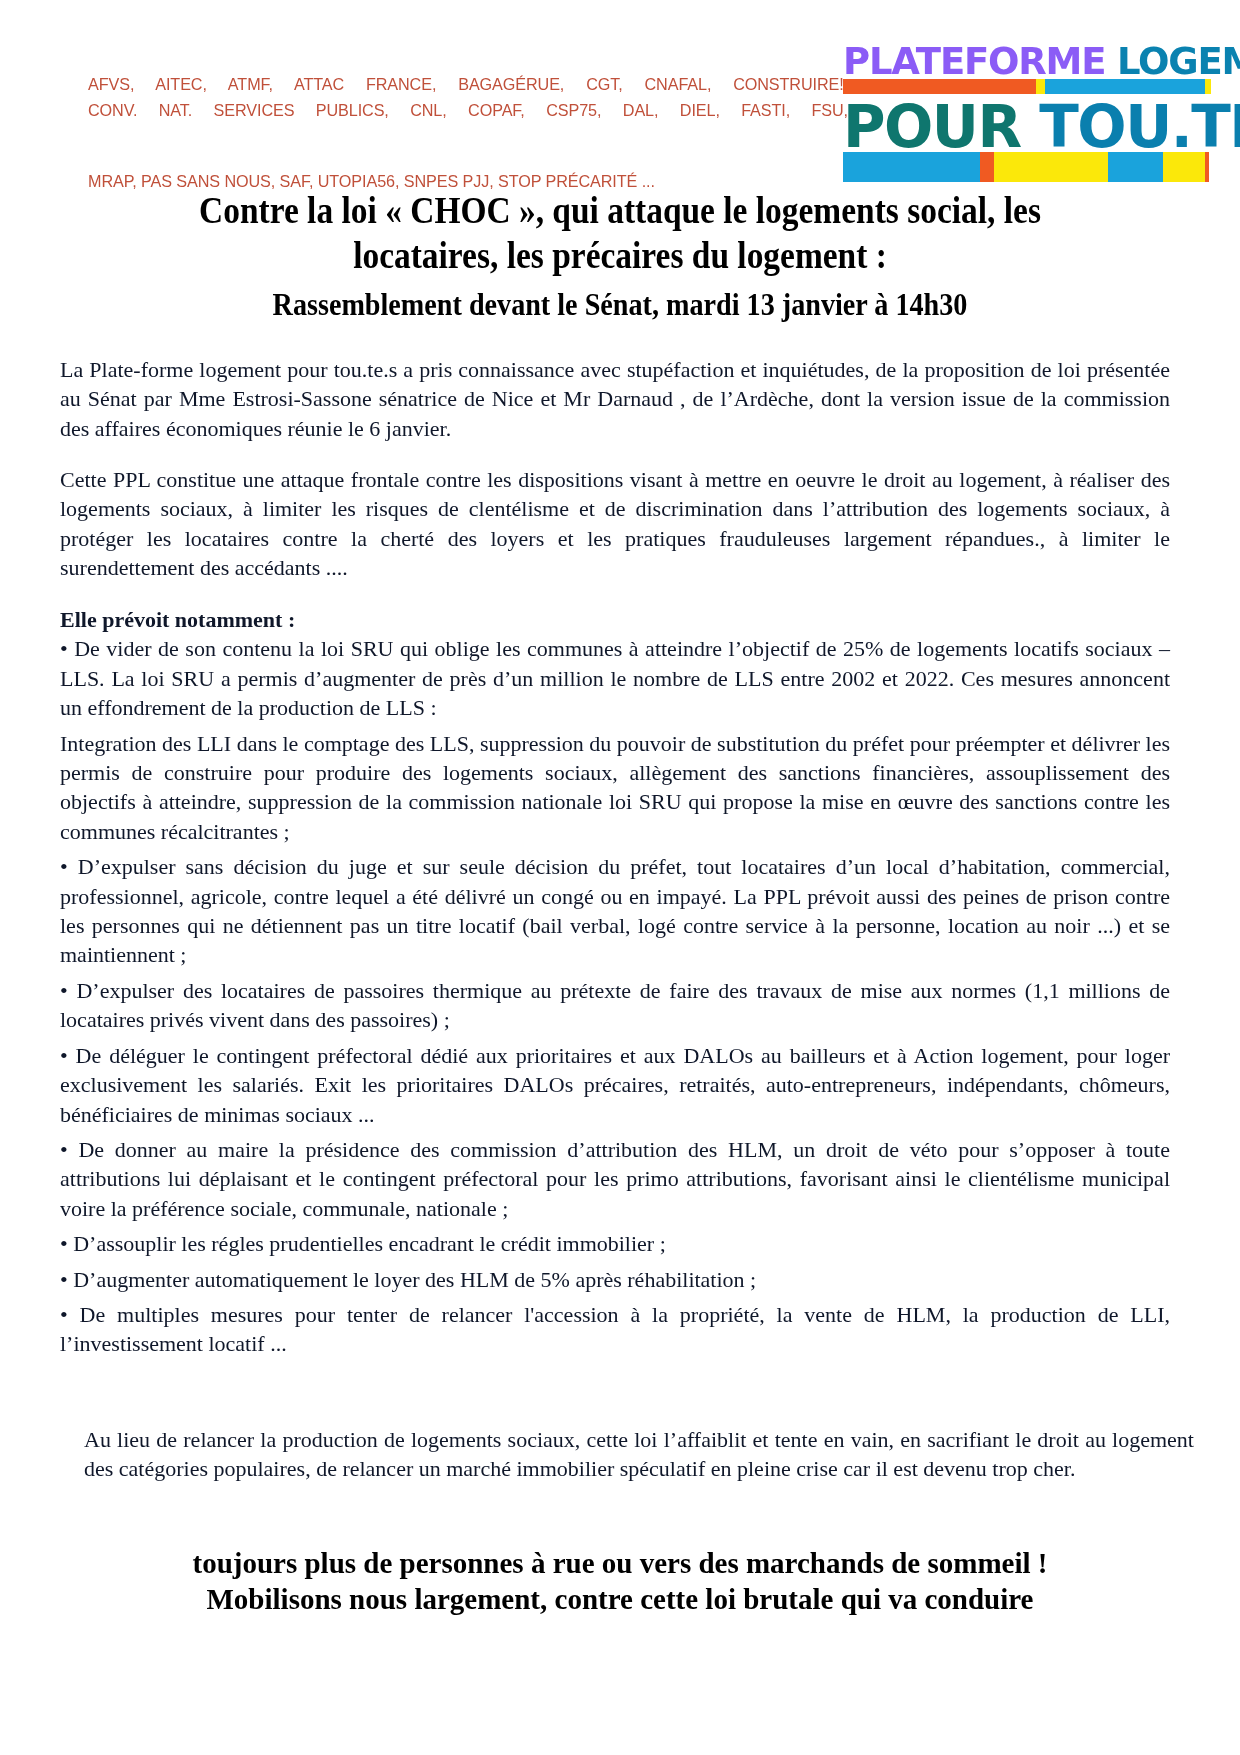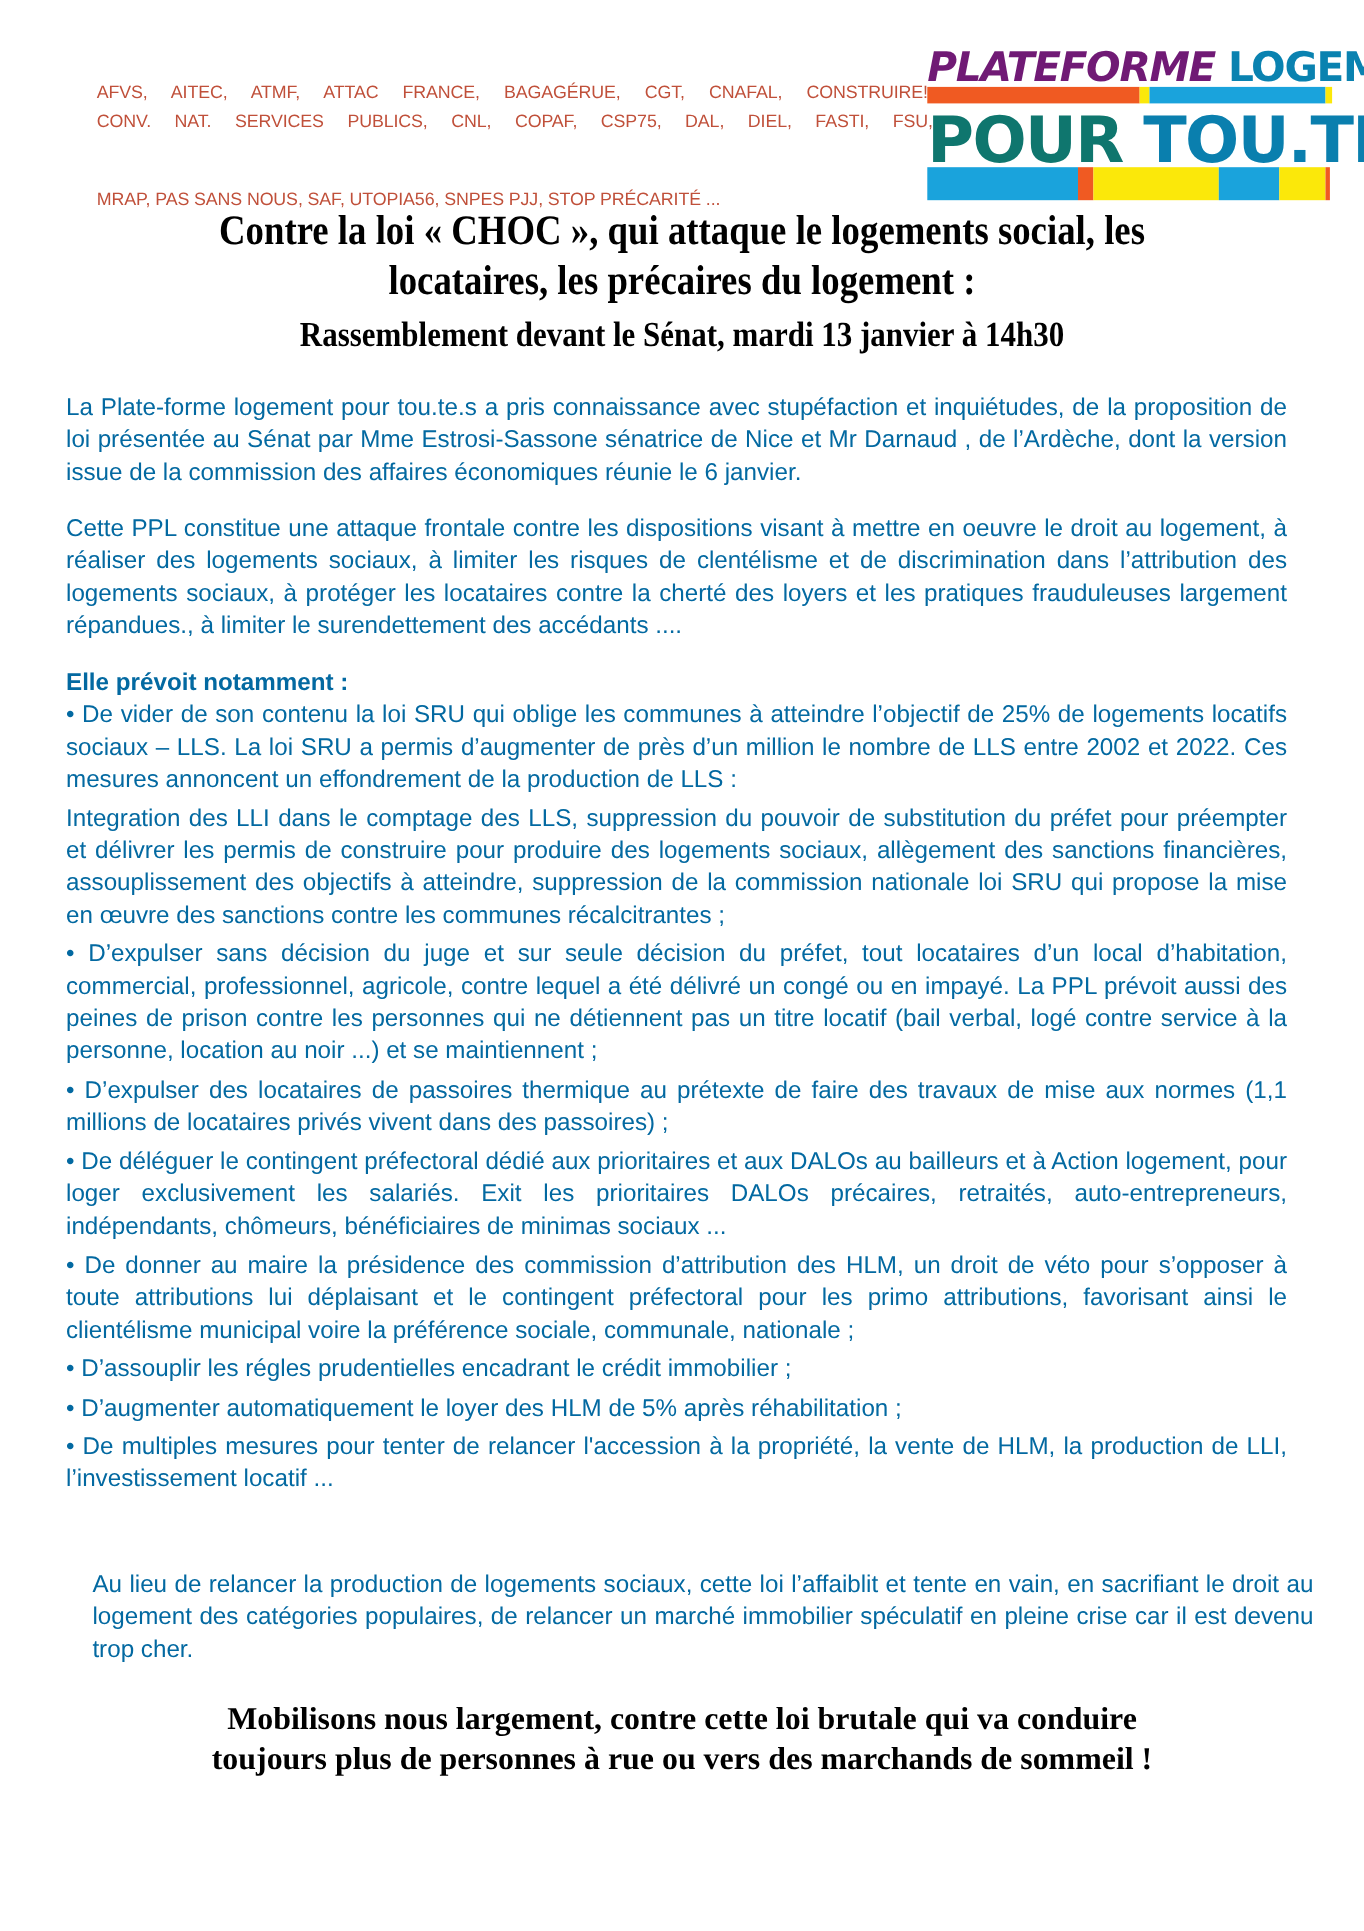--- a/index.html
+++ b/index.html
@@ -10,37 +10,37 @@
     position: absolute; left: 88px; top: 71px; width: 760px;
     font-family: "Liberation Sans", sans-serif;
     font-size: 16.2px; line-height: 26.3px; color: #c0503a;
     text-align: justify; letter-spacing: -0.1px;
   }
   .orgs .ln { display: block; text-align: justify; text-align-last: justify; height: 26.3px; white-space: nowrap; }
   .orgs .ln.last { text-align-last: left; margin-top: 44px; }
 
   .logo { position: absolute; left: 843px; top: 42px; width: 370px; height: 140px; }
   .logo .l1 { position: absolute; top: 0; left: 0; height: 40px; font-family: "DejaVu Sans", sans-serif; font-weight: bold; font-size: 37px; letter-spacing: -1.2px; line-height: 40px; white-space: nowrap; }
-  .logo .l1 .a { color: #701a75; font-style: italic; }
+  .logo .l1 .a { color: #8b5cf6; }
   .logo .l1 .b { color: #0a82b0; }
   .logo .bar { position: absolute; }
   .logo .l2 { position: absolute; top: 55px; left: 0; font-family: "DejaVu Sans", sans-serif; font-weight: bold; font-size: 58px; letter-spacing: -1.5px; line-height: 60px; white-space: nowrap; }
   .logo .l2 .a { color: #0f766e; }
   .logo .l2 .b { color: #0a7fae; }
 
   .title {
     position: absolute; left: 40px; width: 1160px; text-align: center;
     font-family: "Liberation Serif", serif; font-weight: bold; color: #000;
   }
   .t1 { top: 188px; font-size: 38px; line-height: 45px; transform: scaleX(0.88); transform-origin: center; }
   .t2 { top: 284px; font-size: 32px; line-height: 40px; transform: scaleX(0.88); transform-origin: center; }
 
   .body {
     position: absolute; left: 60px; width: 1110px;
-    font-family: Liberation Sans, sans-serif; font-size: 22px; line-height: 29.4px; color: #0369a1;
+    font-family: Liberation Serif, serif; font-size: 22px; line-height: 29.4px; color: #0f172a;
     text-align: justify;
   }
   .body p { margin: 0; }
   .p1 { top: 355px; }
   .p2 { top: 465px; }
   .p3 { top: 605px; }
   .h-bold { font-weight: bold; }
   .item { margin: 0; }
   .gap { height: 6px; }
   .p4 { top: 1425px; margin-left: 24px; }
@@ -116,17 +116,17 @@
     <p class="item">•  D’augmenter automatiquement le loyer des HLM de 5% après réhabilitation ;</p>
     <div class="gap"></div>
     <p class="item">• De multiples mesures pour tenter de relancer l'accession à la propriété, la vente de HLM, la production de LLI, l’investissement locatif ...</p>
   </div>
 
   <div class="body p4">
     <p>Au lieu de relancer la production de logements sociaux, cette loi l’affaiblit et tente en vain, en sacrifiant le droit au logement des catégories populaires, de relancer un marché immobilier spéculatif en pleine crise car il est devenu trop cher.</p>
   </div>
 
   <div class="closing">
+    <div>toujours plus de personnes à rue ou vers des marchands de sommeil !</div>
     <div>Mobilisons nous largement, contre cette loi brutale qui va conduire</div>
-    <div>toujours plus de personnes à rue ou vers des marchands de sommeil !</div>
   </div>
 
 </div>
 
 </body></html>

